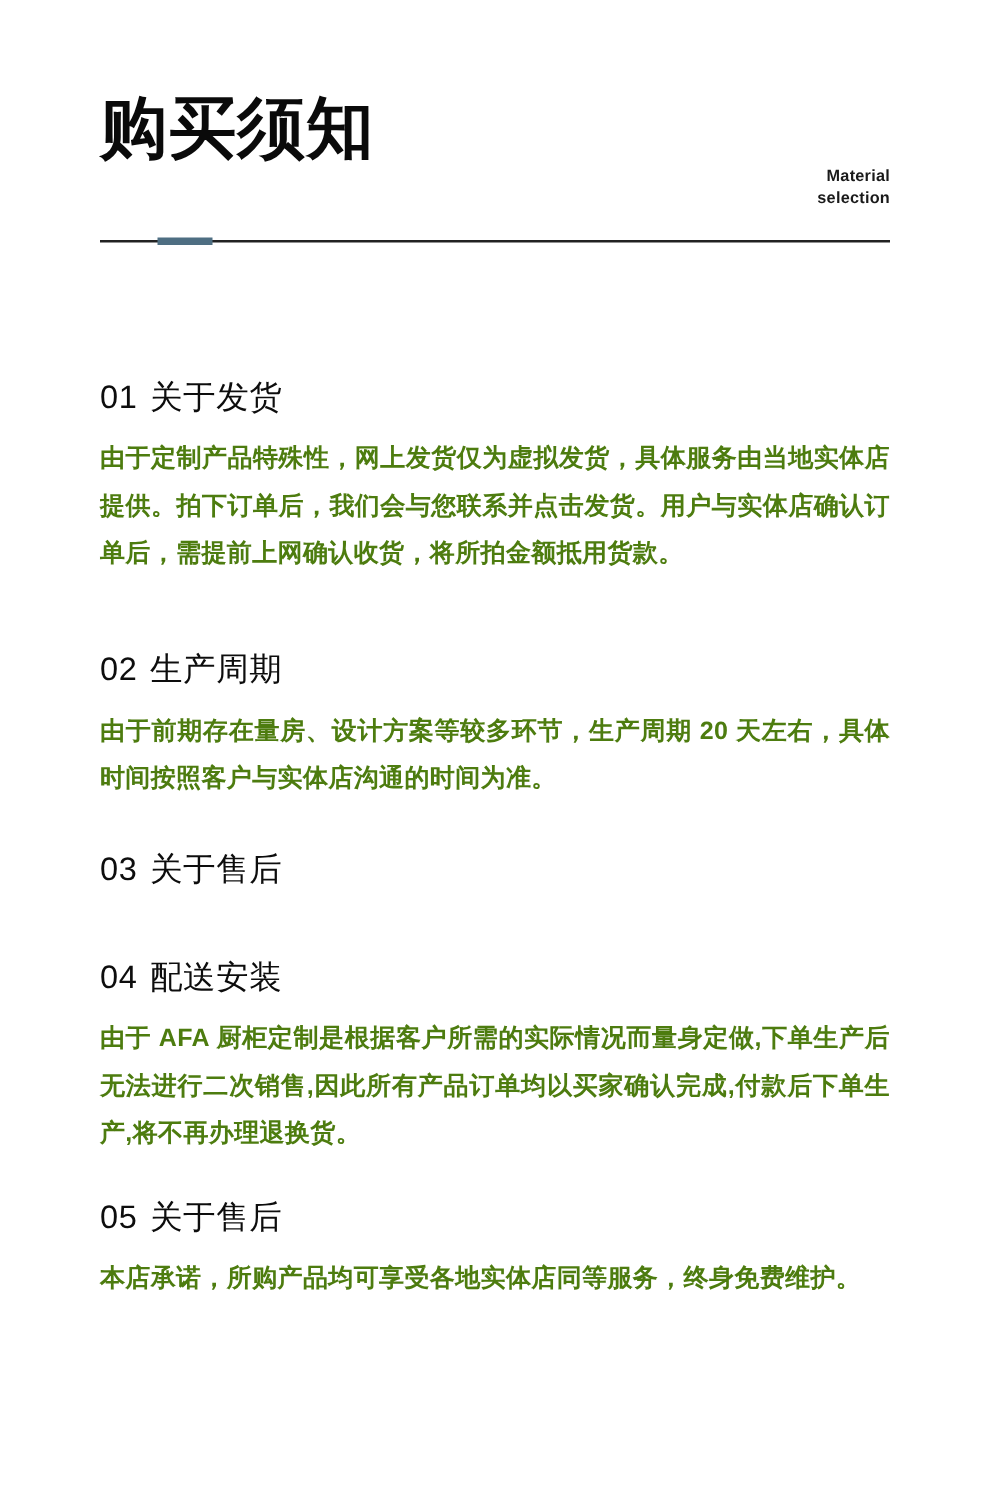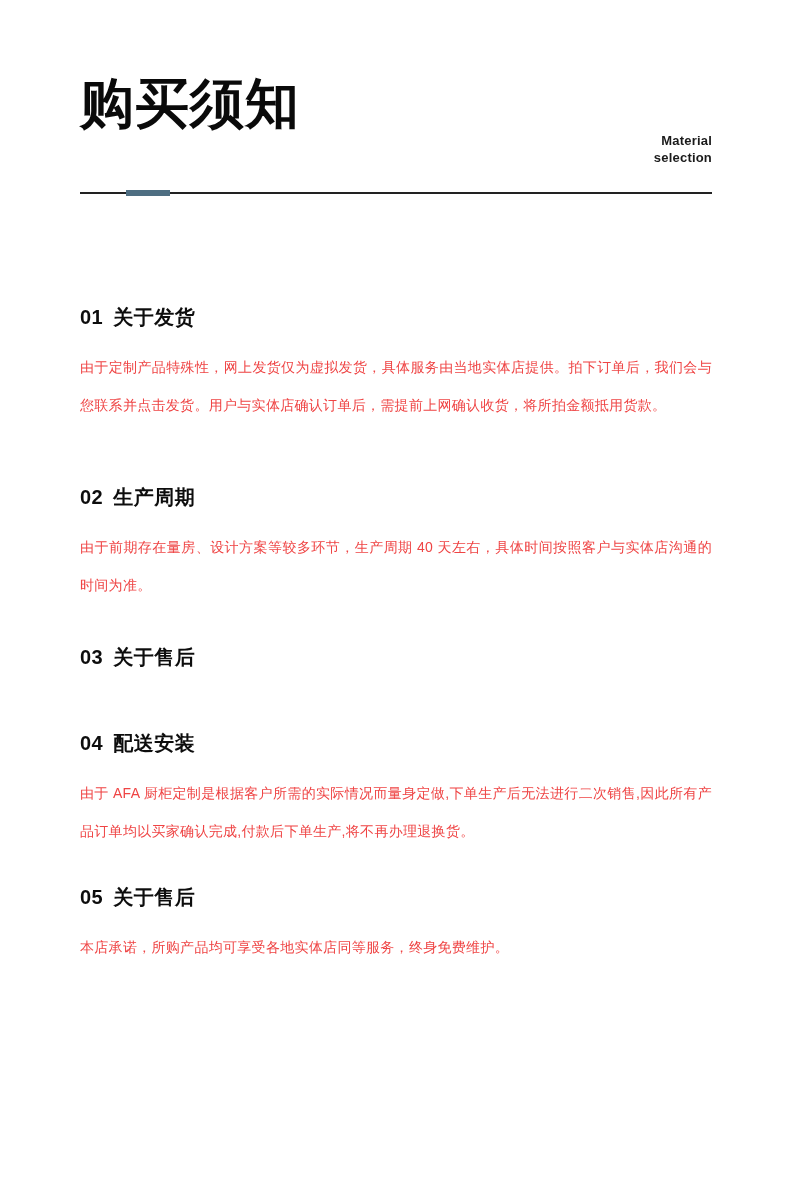--- a/index.html
+++ b/index.html
@@ -56,35 +56,36 @@
     position: absolute;
     left: 46px;
     top: -2px;
     width: 44px;
     height: 6px;
     background: #4e6e82; 
   }
   
   .section h2 {
     margin: 0;
-    font-size: 20px;
+    font-size: 26px;
     line-height: 38px;
-    font-weight: 700;
+    font-weight: 400;
     letter-spacing: 0.5px;
     color: #0d0d0d;
     white-space: nowrap;
   }
   .section h2 .num { margin-right: 10px; }
   .section p {
     margin: 12px 0 0 0;
-    font-size: 14px;
+    font-size: 20px;
     line-height: 38px;
     letter-spacing: 0.3px;
-    color: #ef4444;
+    color: #4d7c0f;
     text-align: justify;
+    font-weight: bold;
   }
   .s1 { margin-top: 104px; }
   .s2 { margin-top: 54px; }
   .s3 { margin-top: 34px; }
   .s4 { margin-top: 48px; }
   .s5 { margin-top: 28px; }
 </style>
 </head>
 <body>
 
@@ -105,21 +106,21 @@
 
     <div>
 
       <section class="section s1">
         <h2><span class="num">01</span><span>关于发货</span></h2>
         <p>由于定制产品特殊性，网上发货仅为虚拟发货，具体服务由当地实体店提供。拍下订单后，我们会与您联系并点击发货。用户与实体店确认订单后，需提前上网确认收货，将所拍金额抵用货款。</p>
       </section>
 
       <section class="section s2">
         <h2><span class="num">02</span><span>生产周期</span></h2>
-        <p>由于前期存在量房、设计方案等较多环节，生产周期 40 天左右，具体时间按照客户与实体店沟通的时间为准。</p>
+        <p>由于前期存在量房、设计方案等较多环节，生产周期 20 天左右，具体时间按照客户与实体店沟通的时间为准。</p>
       </section>
 
       <section class="section s3">
         <h2><span class="num">03</span><span>关于售后</span></h2>
       </section>
 
       <section class="section s4">
         <h2><span class="num">04</span><span>配送安装</span></h2>
         <p>由于 AFA 厨柜定制是根据客户所需的实际情况而量身定做,下单生产后无法进行二次销售,因此所有产品订单均以买家确认完成,付款后下单生产,将不再办理退换货。</p>
       </section>

